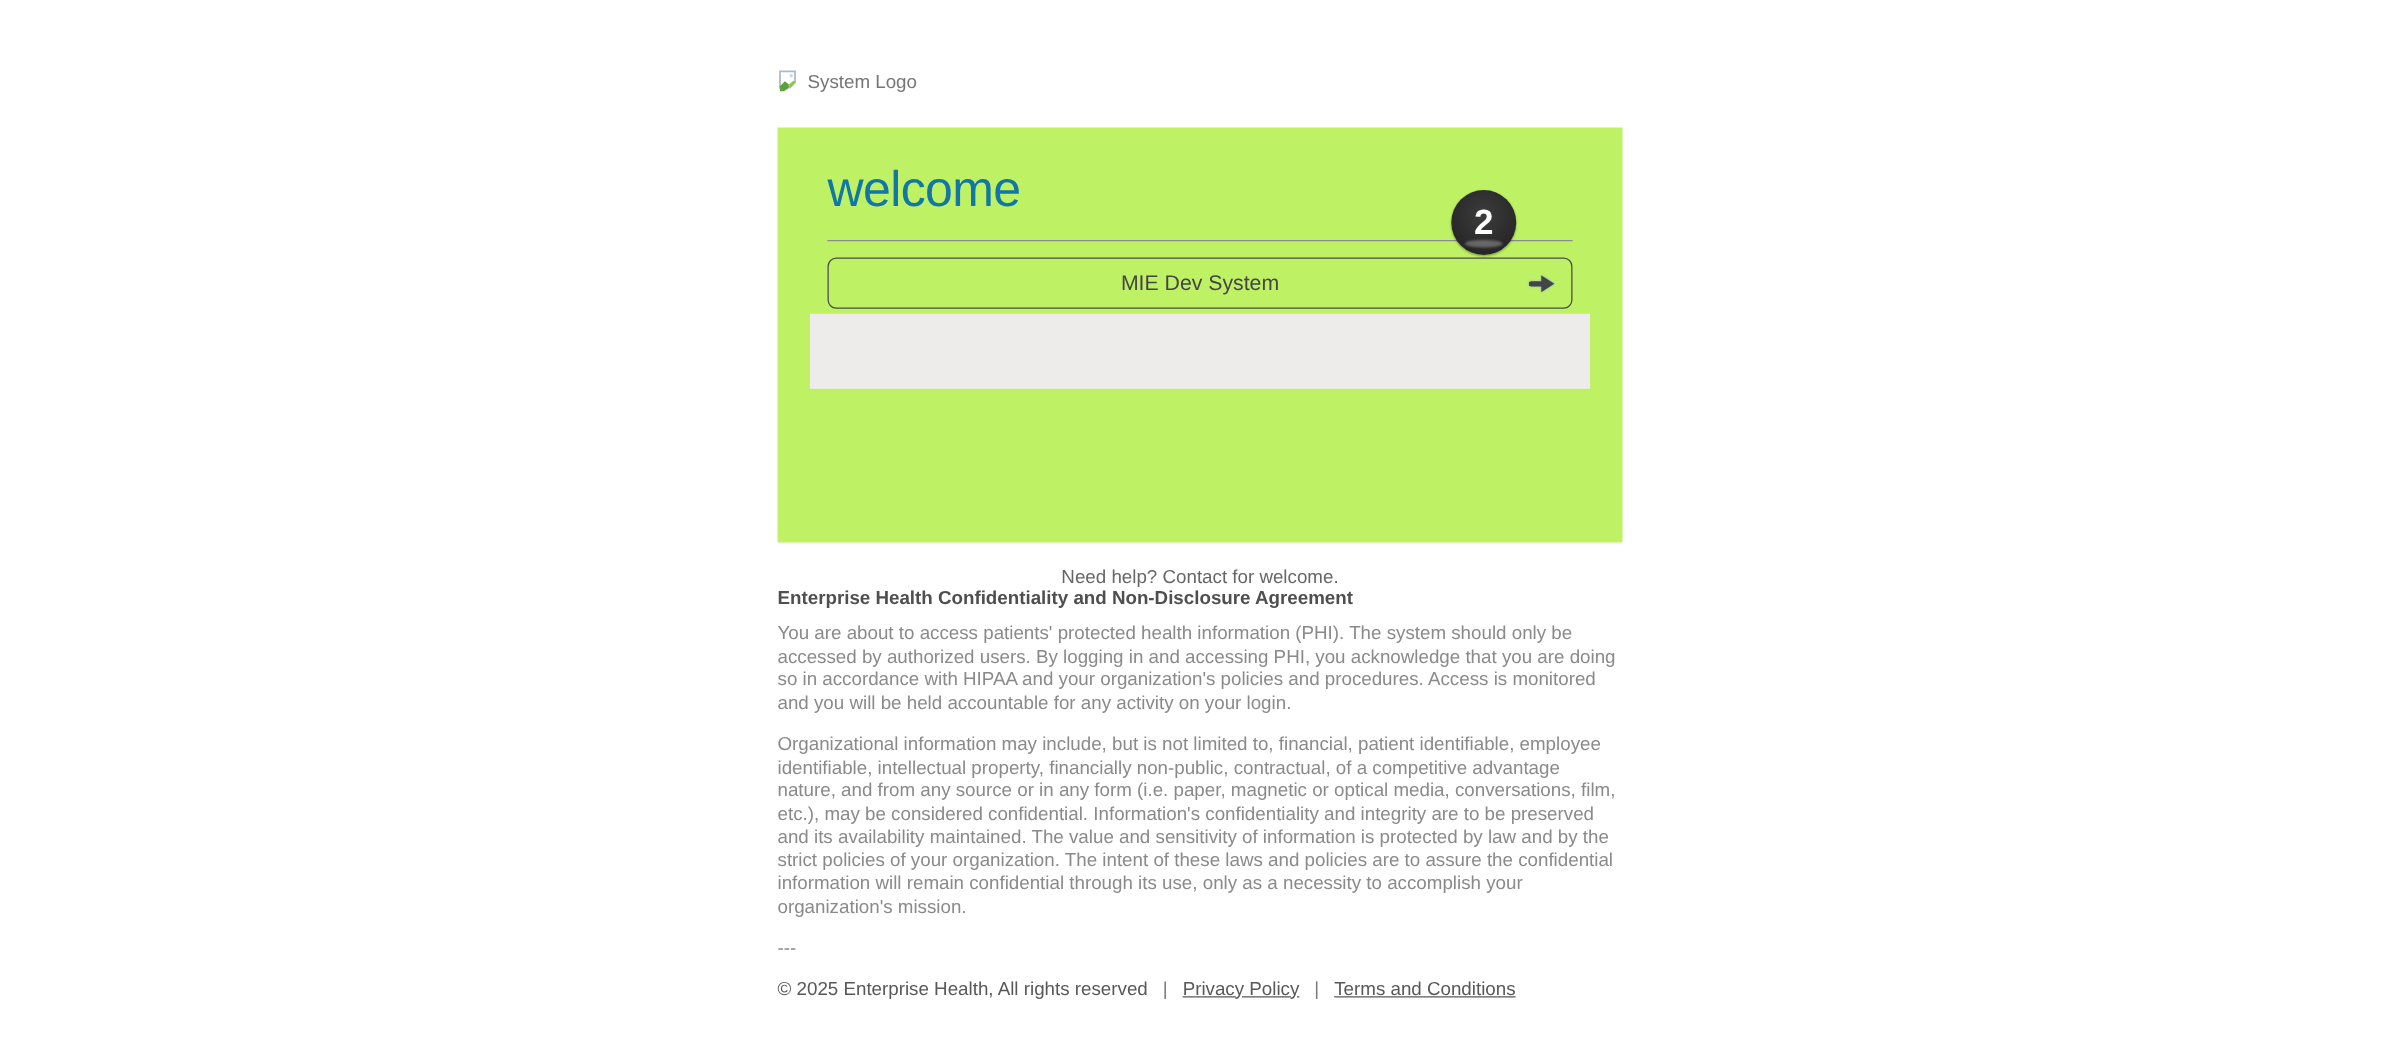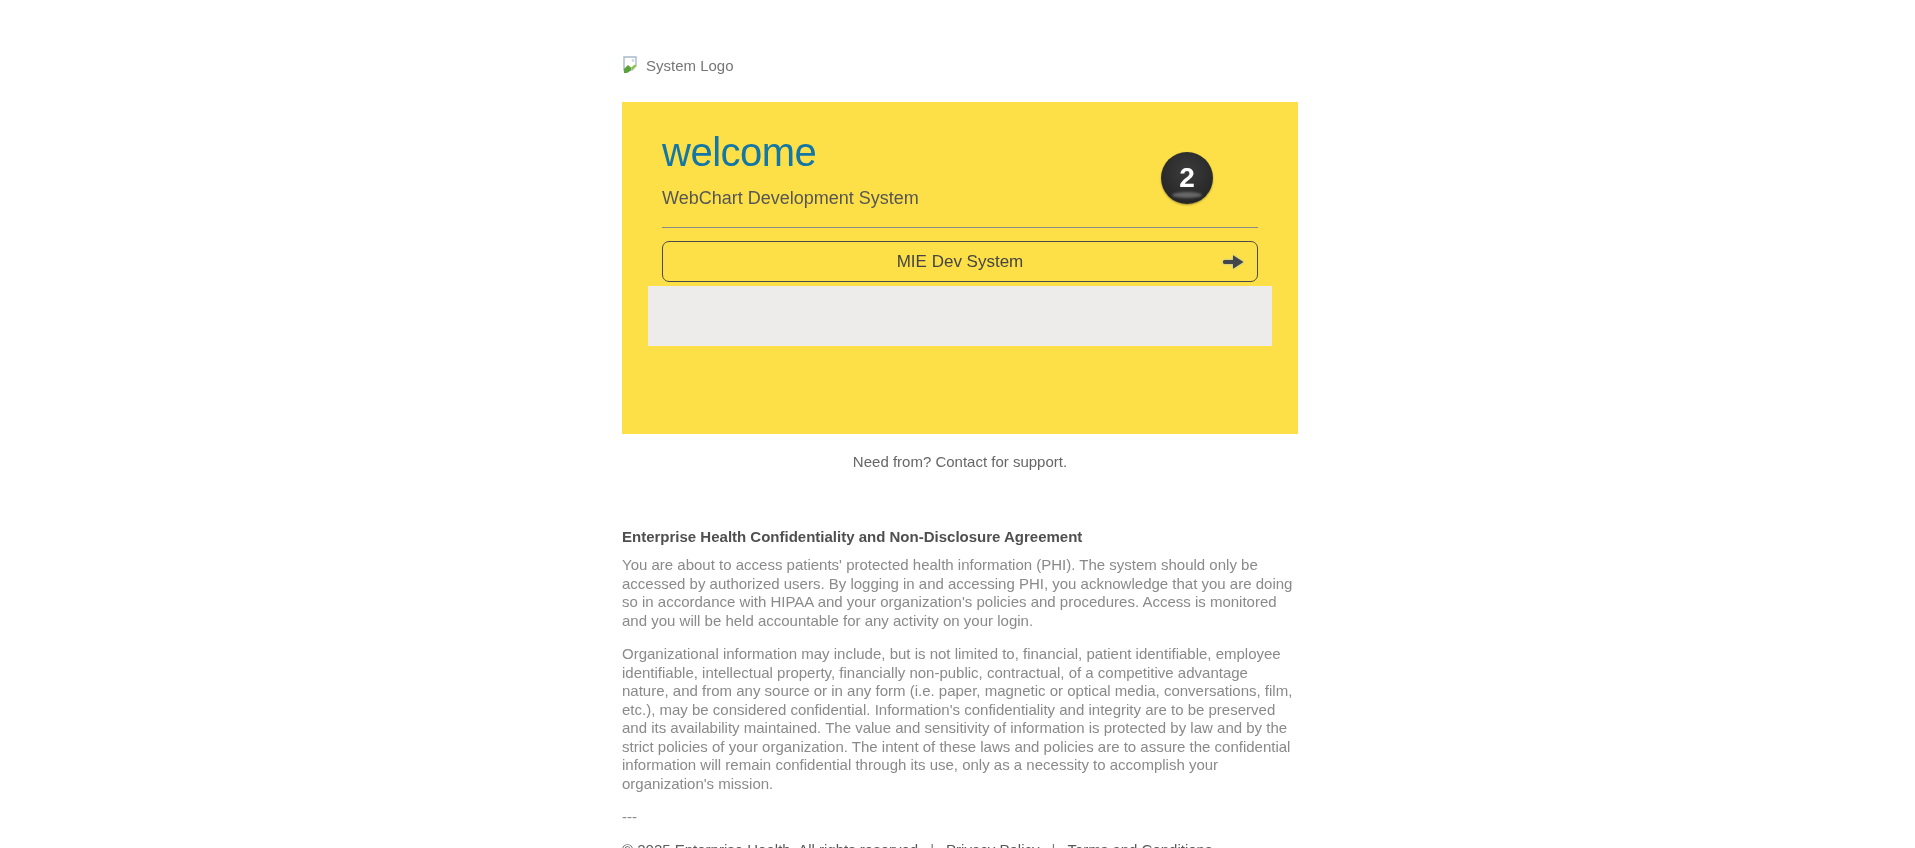--- a/index.html
+++ b/index.html
@@ -34,21 +34,21 @@
     width: 18px;
     height: 18px;
     display: inline-block;
     flex: 0 0 auto;
   }
 
   
   .welcome-card {
     position: relative;
     margin-top: 28px;
-    background: #fde047;
+    background: #bef264;
     padding: 28px 40px 0 40px;
     box-sizing: border-box;
     width: 676px;
     height: 332px;
   }
   .welcome-title {
     margin: 0;
     font-size: 40px;
     line-height: 44px;
     font-weight: 400;
@@ -128,21 +128,20 @@
   
   .help-text {
     margin-top: 19px;
     text-align: center;
     font-size: 15px;
     color: #666666;
   }
 
   
   .agreement {
-    margin-top: 58px;
     color: #8a8a8a;
     font-size: 15px;
     line-height: 18.5px;
   }
   .agreement-heading {
     font-weight: bold;
     color: #4f4f4f;
     font-size: 15px;
     line-height: 18px;
     margin: 0 0 10px 0;
@@ -185,42 +184,41 @@
         <polygon points="2,13 6,9 9,11.5 9,14.5 5,17 2,17" fill="#5aa33a"></polygon>
         <polygon points="9,11.5 13,8.5 14,9.5 14,10 10,14" fill="#8cc63f"></polygon>
         <circle cx="11" cy="4.5" r="1.4" fill="#cdd8e2"></circle>
       </svg>
     </span>
     <span>System Logo</span>
   </div>
 
   <div class="welcome-card">
     <h1 class="welcome-title">welcome</h1>
-    <div class="welcome-subtitle">WebChart Development System</div>
 
     <div class="step-badge">
       <span>2</span>
     </div>
 
     <hr class="card-divider">
 
     <button class="login-button">
       <span>MIE Dev System</span>
       <span class="arrow-wrap">
         <svg width="22" height="16" viewBox="0 0 22 16">
           <path d="M2 8 H12" stroke="#42464b" stroke-width="4.2" stroke-linecap="round"></path>
           <path d="M10 1.2 L20.5 8 L10 14.8 Z" fill="#42464b"></path>
         </svg>
       </span>
     </button>
 
     <div class="inner-panel"></div>
   </div>
 
-  <div class="help-text">Need from? Contact for support.</div>
+  <div class="help-text">Need help? Contact for welcome.</div>
 
   <div class="agreement">
     <div class="agreement-heading">Enterprise Health Confidentiality and Non-Disclosure Agreement</div>
     <p>You are about to access patients' protected health information (PHI). The system should only be accessed by authorized users. By logging in and accessing PHI, you acknowledge that you are doing so in accordance with HIPAA and your organization's policies and procedures. Access is monitored and you will be held accountable for any activity on your login.</p>
     <p>Organizational information may include, but is not limited to, financial, patient identifiable, employee identifiable, intellectual property, financially non-public, contractual, of a competitive advantage nature, and from any source or in any form (i.e. paper, magnetic or optical media, conversations, film, etc.), may be considered confidential. Information's confidentiality and integrity are to be preserved and its availability maintained. The value and sensitivity of information is protected by law and by the strict policies of your organization. The intent of these laws and policies are to assure the confidential information will remain confidential through its use, only as a necessity to accomplish your organization's mission.</p>
     <p class="dashes">---</p>
   </div>
 
   <div class="page-footer">
     <span>© 2025 Enterprise Health, All rights reserved</span>

